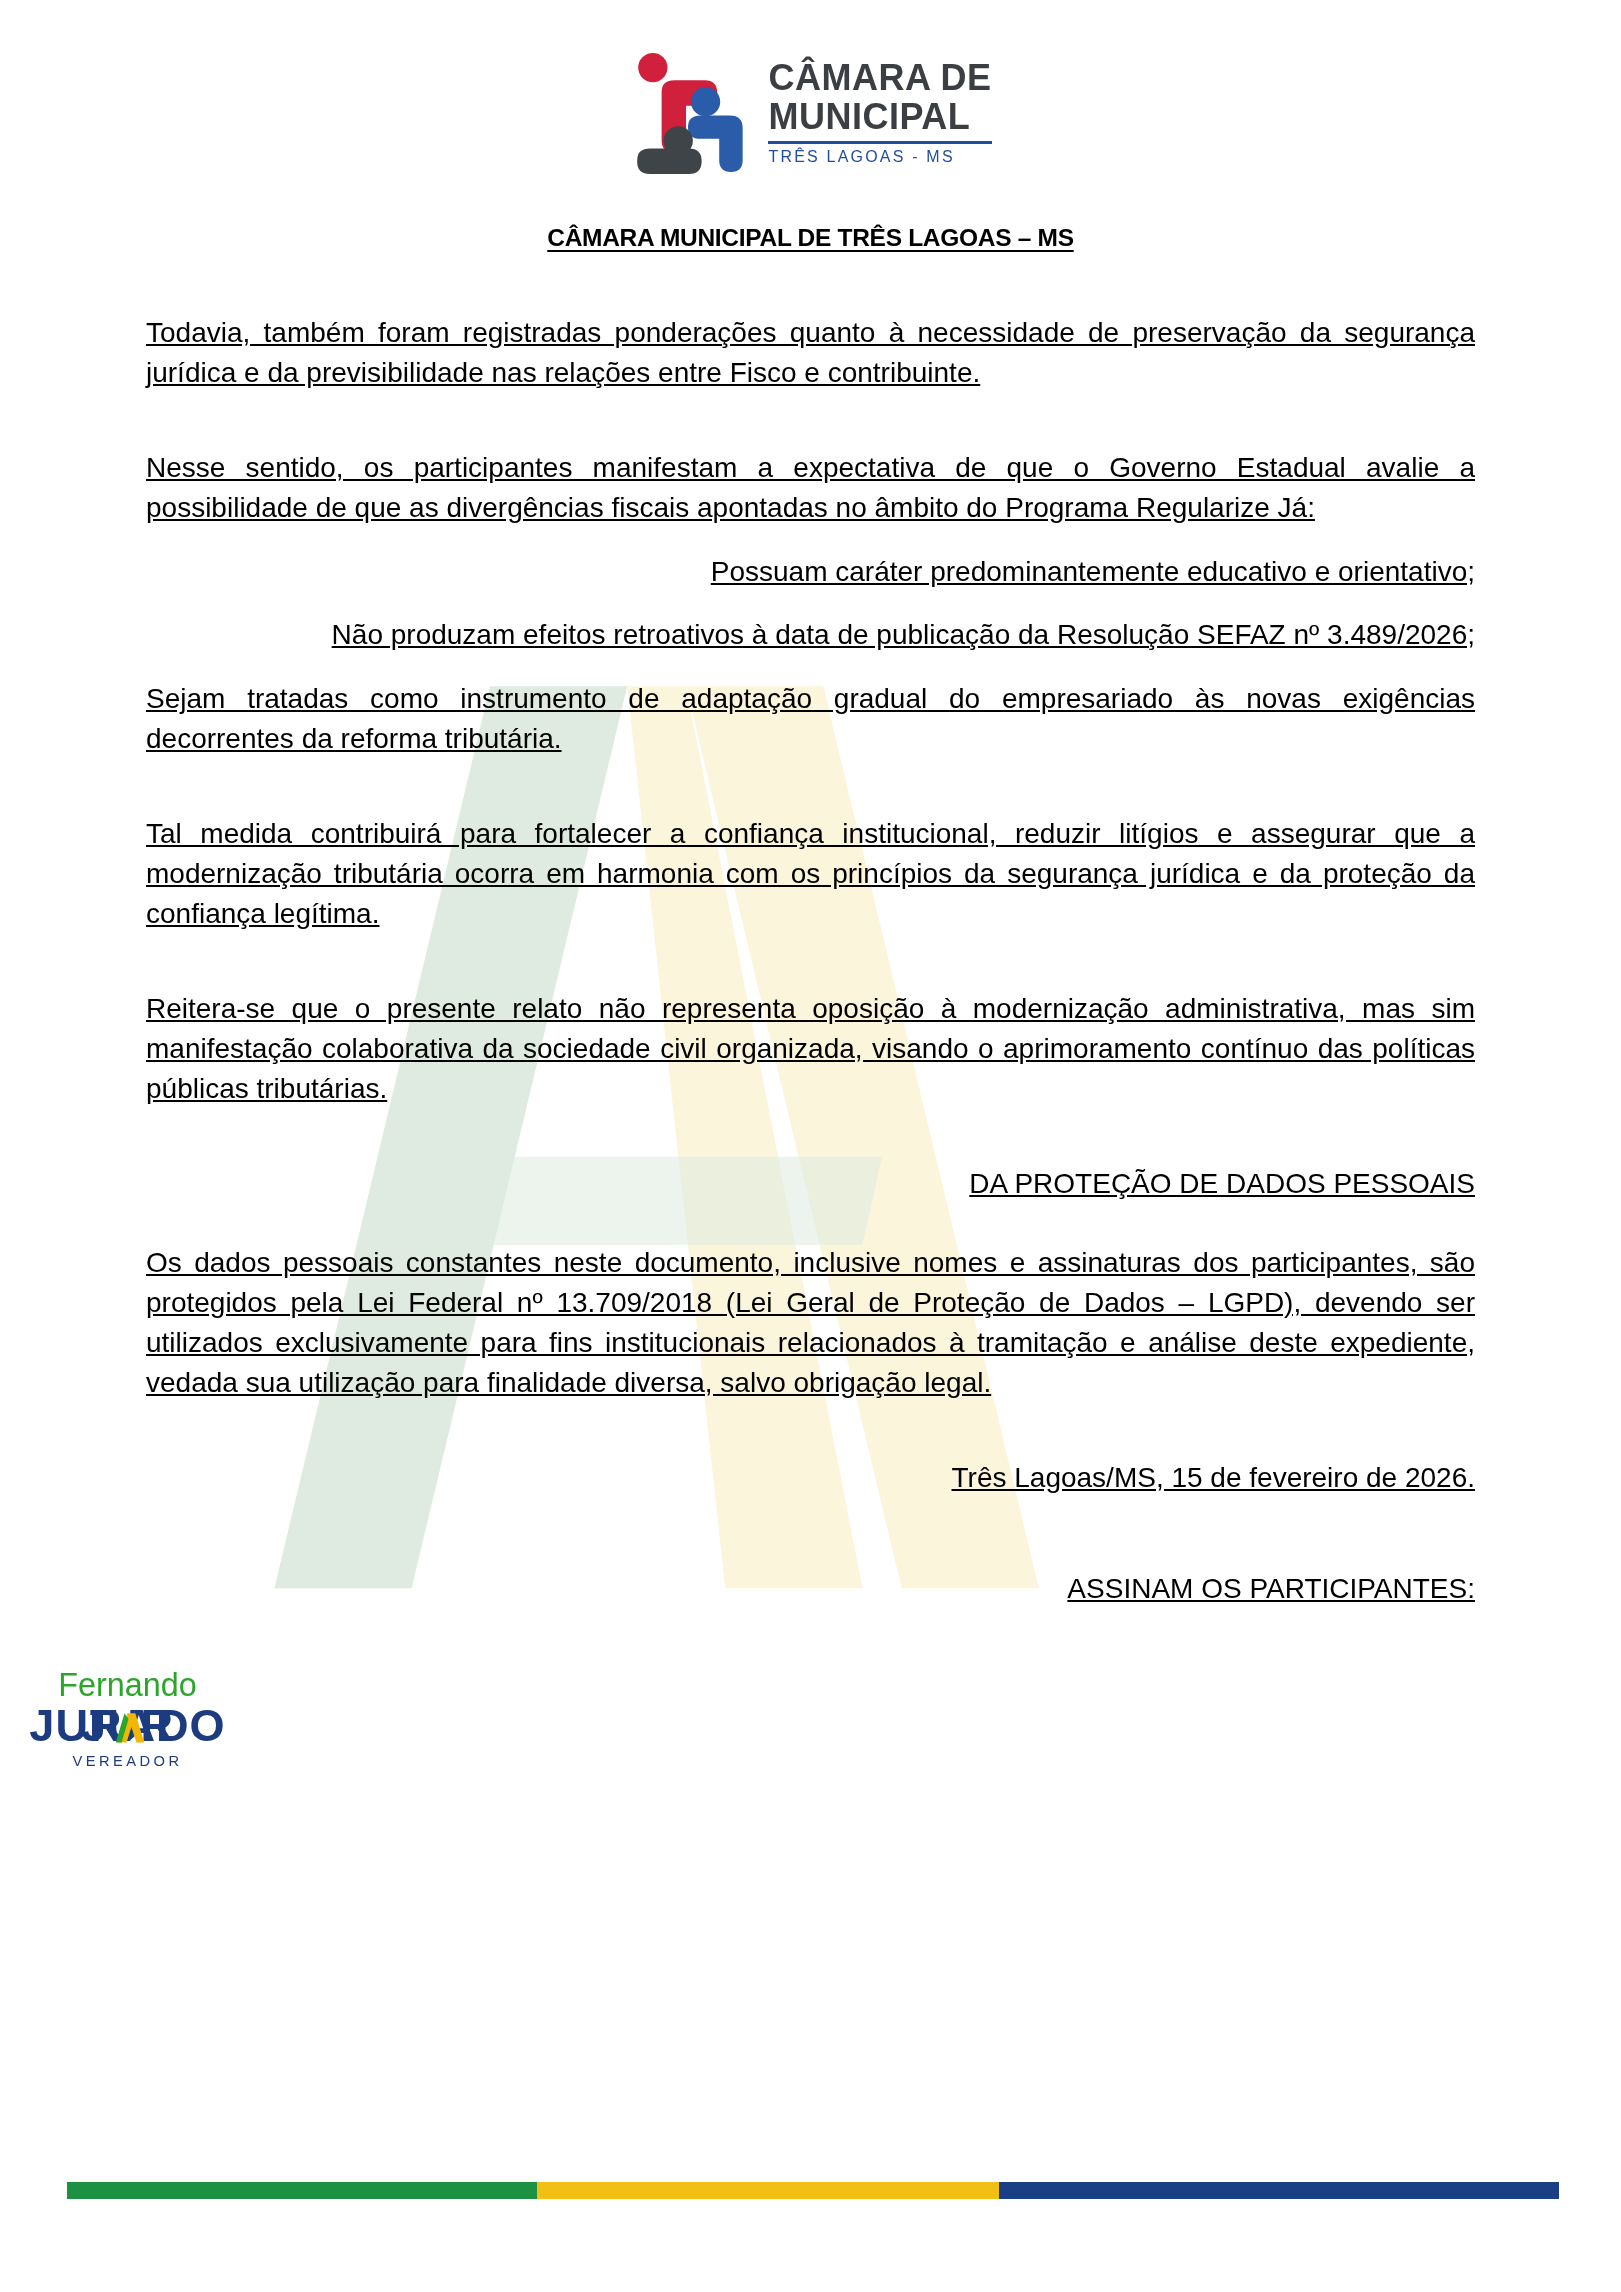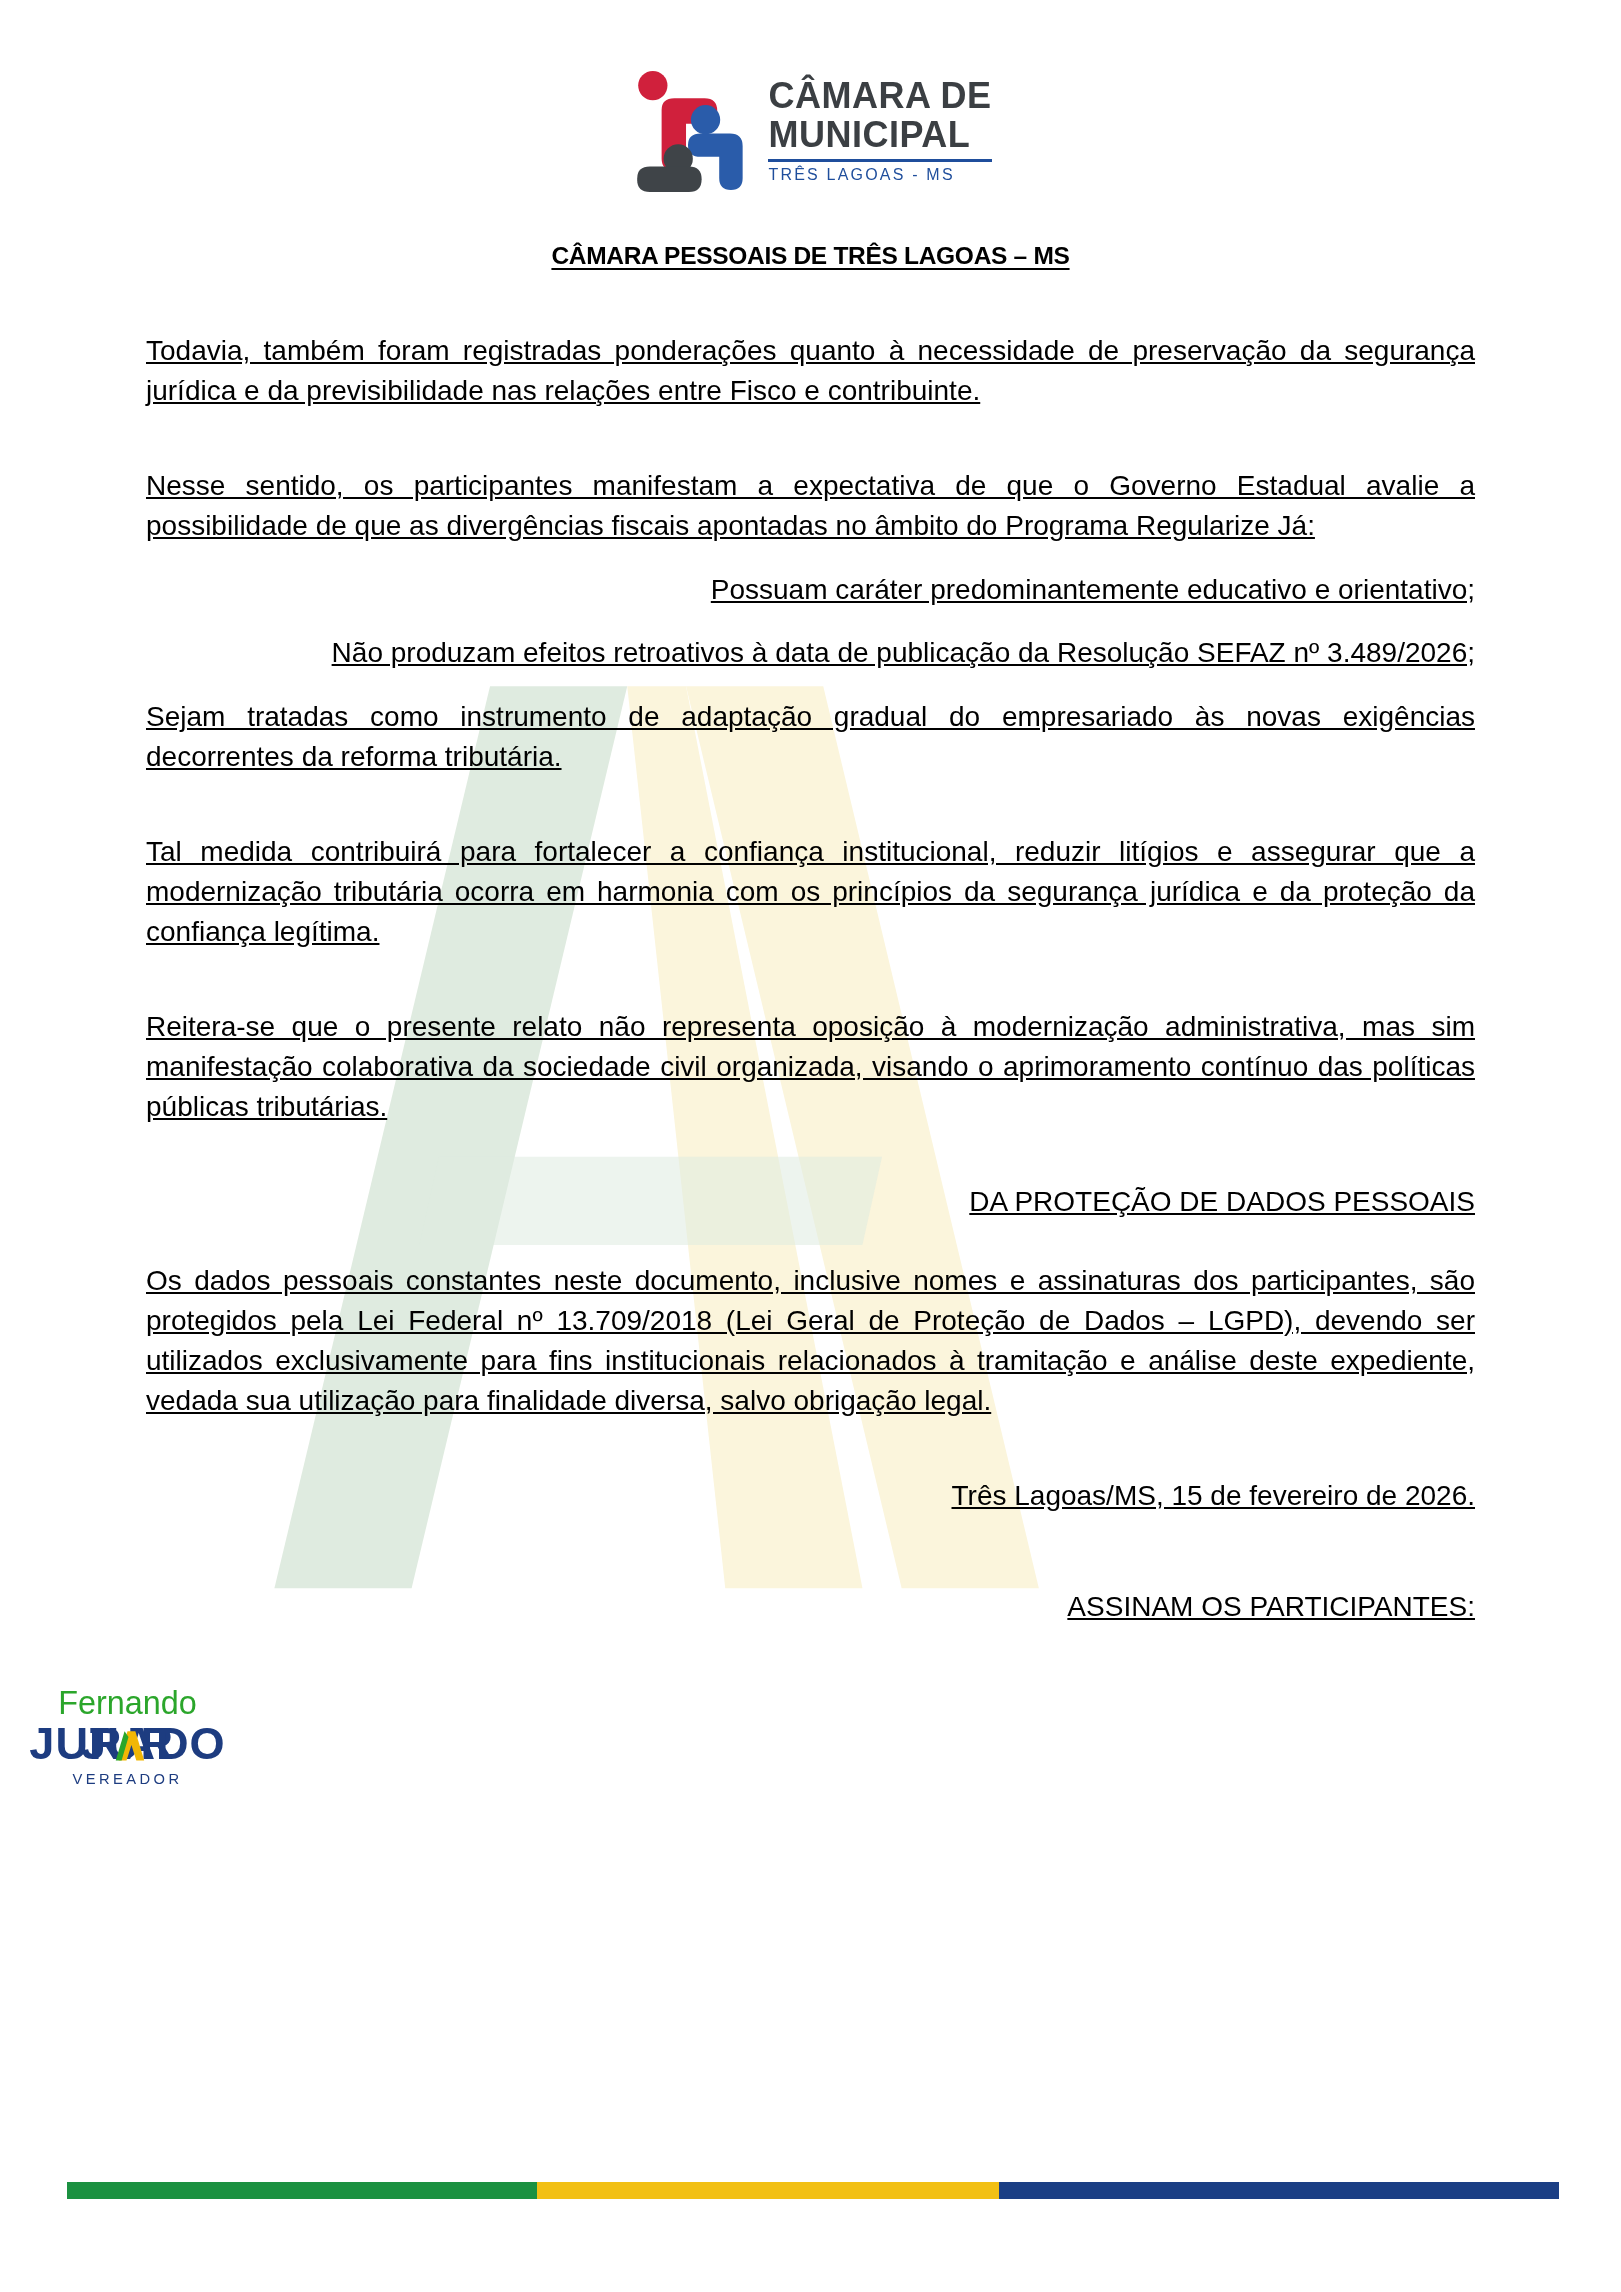--- a/index.html
+++ b/index.html
@@ -37,21 +37,20 @@
     position: relative;
     z-index: 2;
     padding-top: 51px;
     text-align: center;
   }
   .logo-wrap {
     display: inline-flex;
     align-items: center;
     justify-content: center;
     gap: 23px;
-    margin-top: 18px;
   }
   .logo-mark { display: block; }
   .logo-text {
     text-align: left;
     line-height: 1;
   }
   .logo-line1, .logo-line2 {
     font-family: "Liberation Sans", sans-serif;
     font-weight: bold;
     font-size: 36px;
@@ -164,21 +163,21 @@
       </svg>
 
       <div class="logo-text">
         <span class="logo-line1">CÂMARA DE</span>
         <span class="logo-line2">MUNICIPAL</span>
         <div class="logo-rule"></div>
         <span class="logo-line3">TRÊS LAGOAS - MS</span>
       </div>
     </div>
 
-    <p class="org-title second">CÂMARA PESSOAIS DE TRÊS LAGOAS – MS</p>
+    <p class="org-title second">CÂMARA MUNICIPAL DE TRÊS LAGOAS – MS</p>
   </div>
 
   <div class="content">
 
     <p class="para justify">Todavia, também foram registradas ponderações quanto à necessidade de preservação da segurança jurídica e da previsibilidade nas relações entre Fisco e contribuinte.</p>
     <div class="gap-lg"></div>
 
     <p class="para justify">Nesse sentido, os participantes manifestam a expectativa de que o Governo Estadual avalie a possibilidade de que as divergências fiscais apontadas no âmbito do Programa Regularize Já:</p>
     <div class="gap-sm"></div>
 

